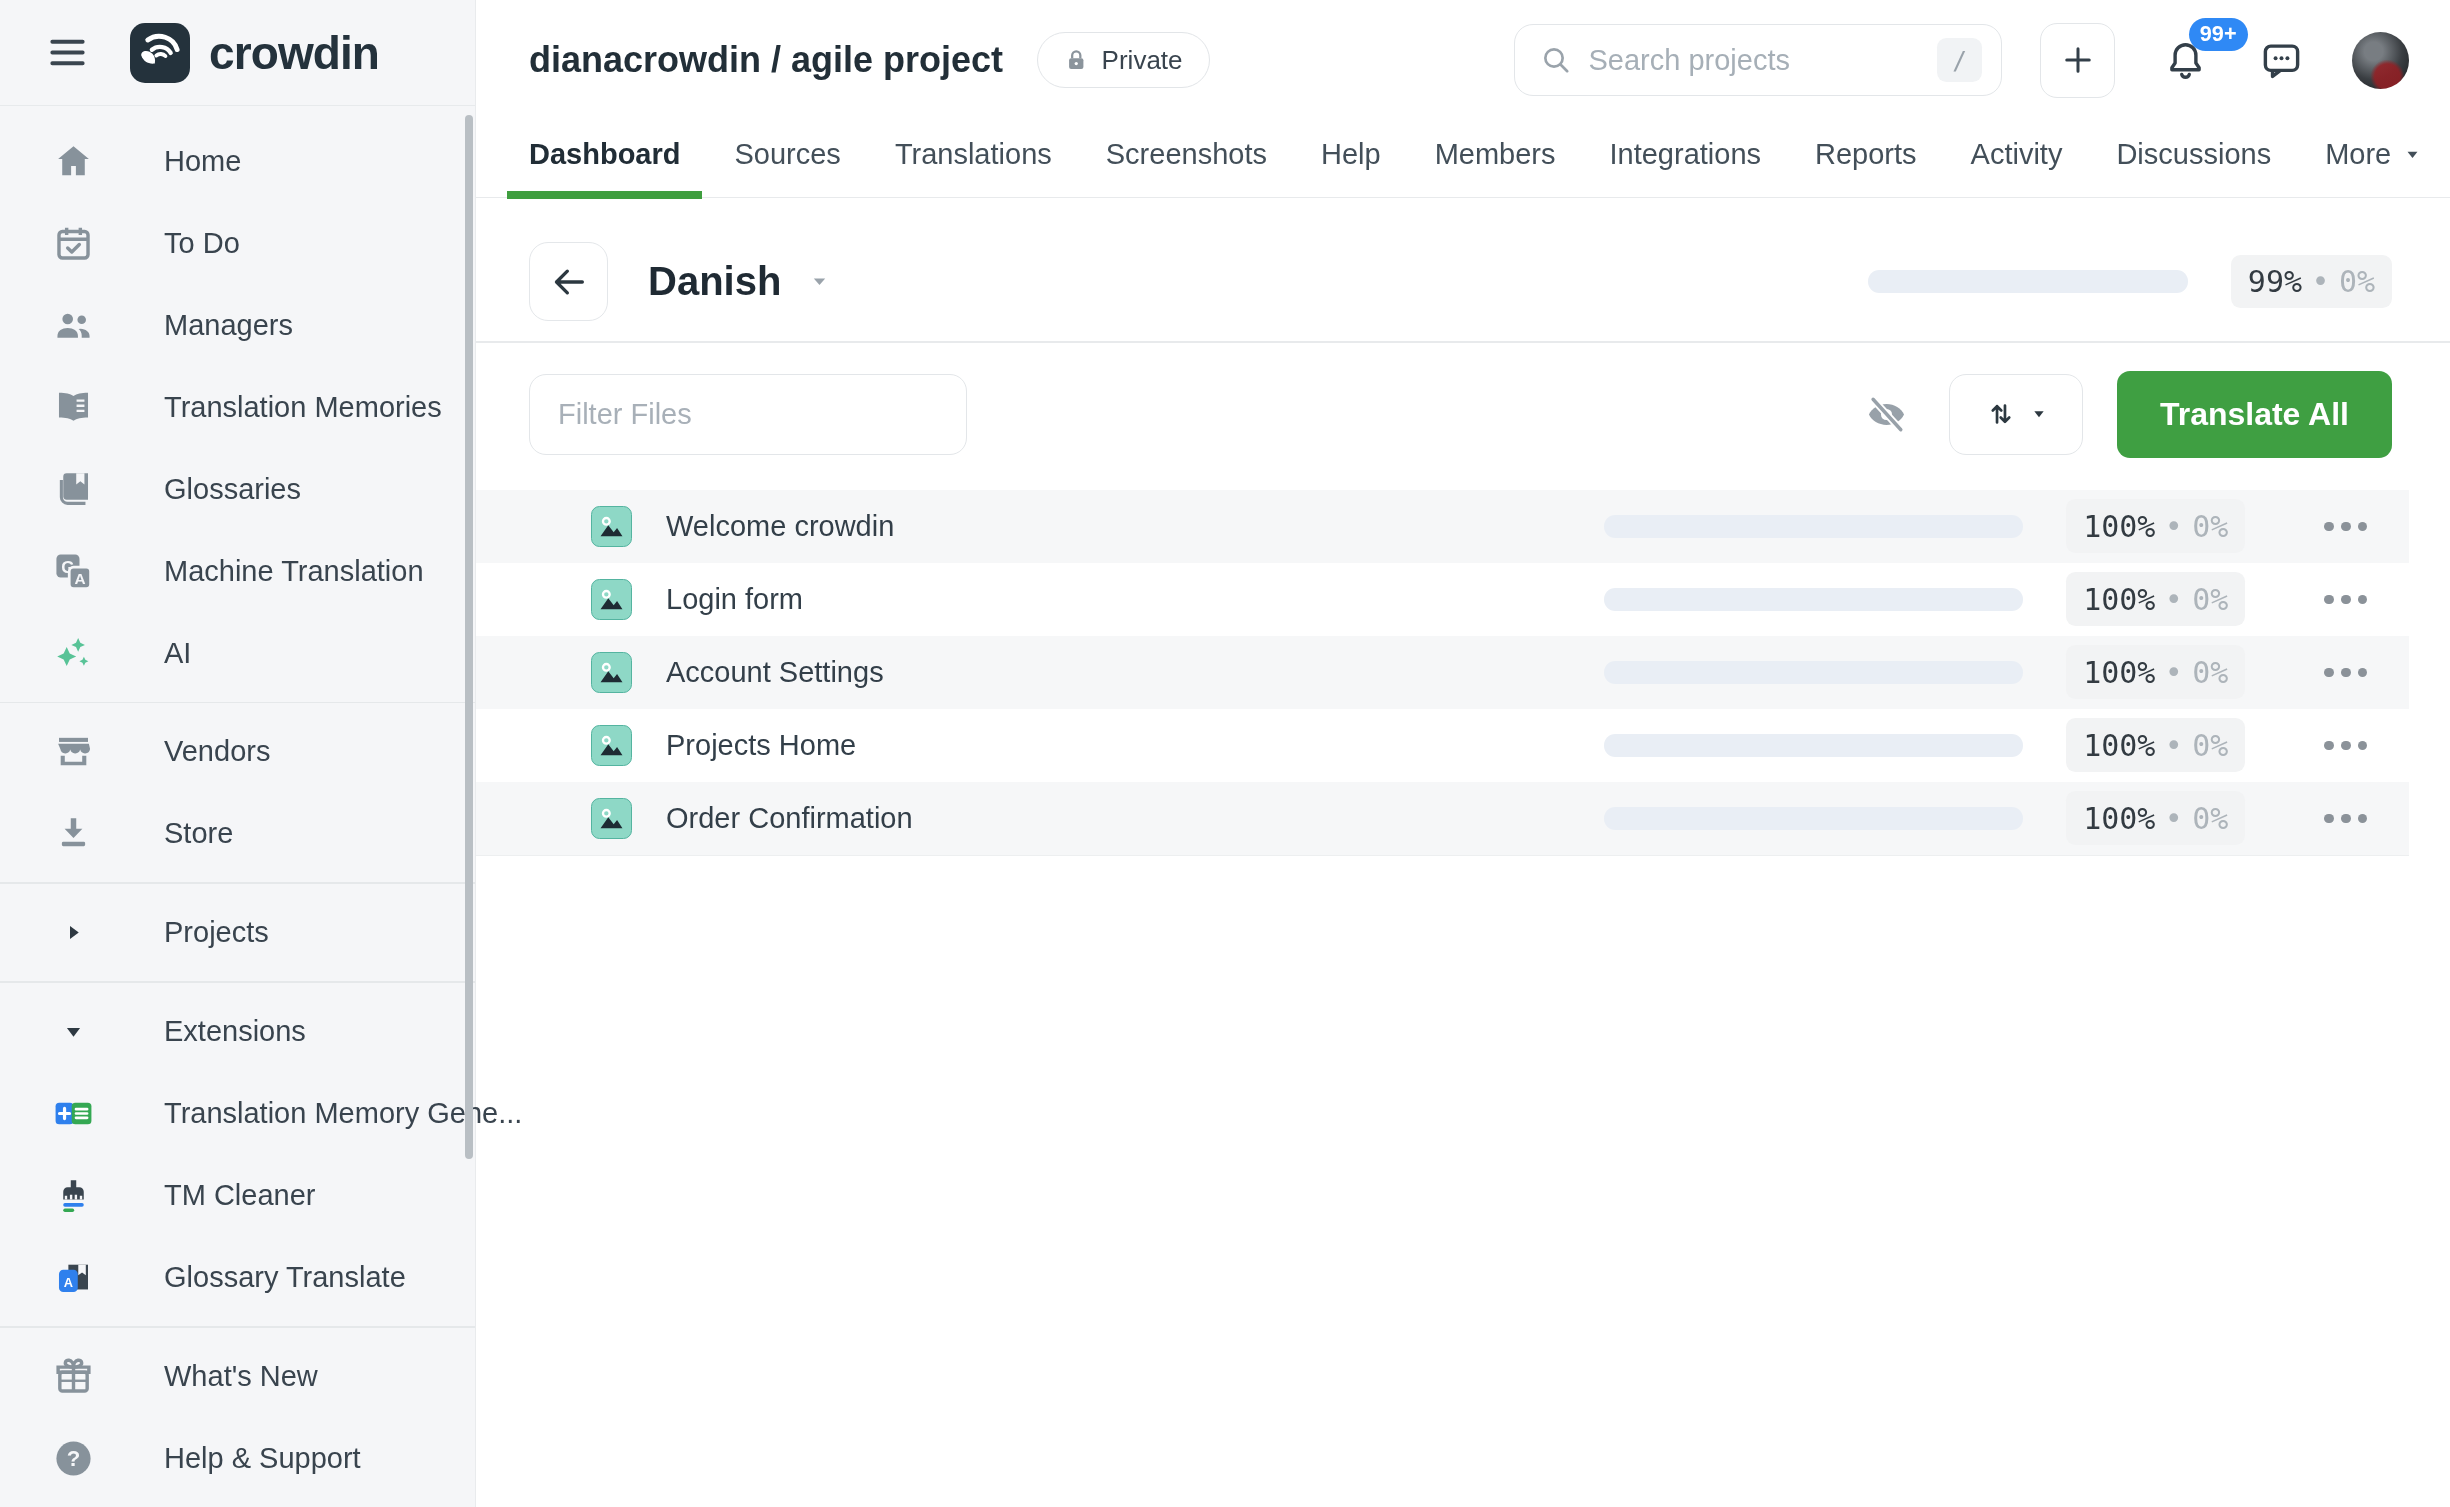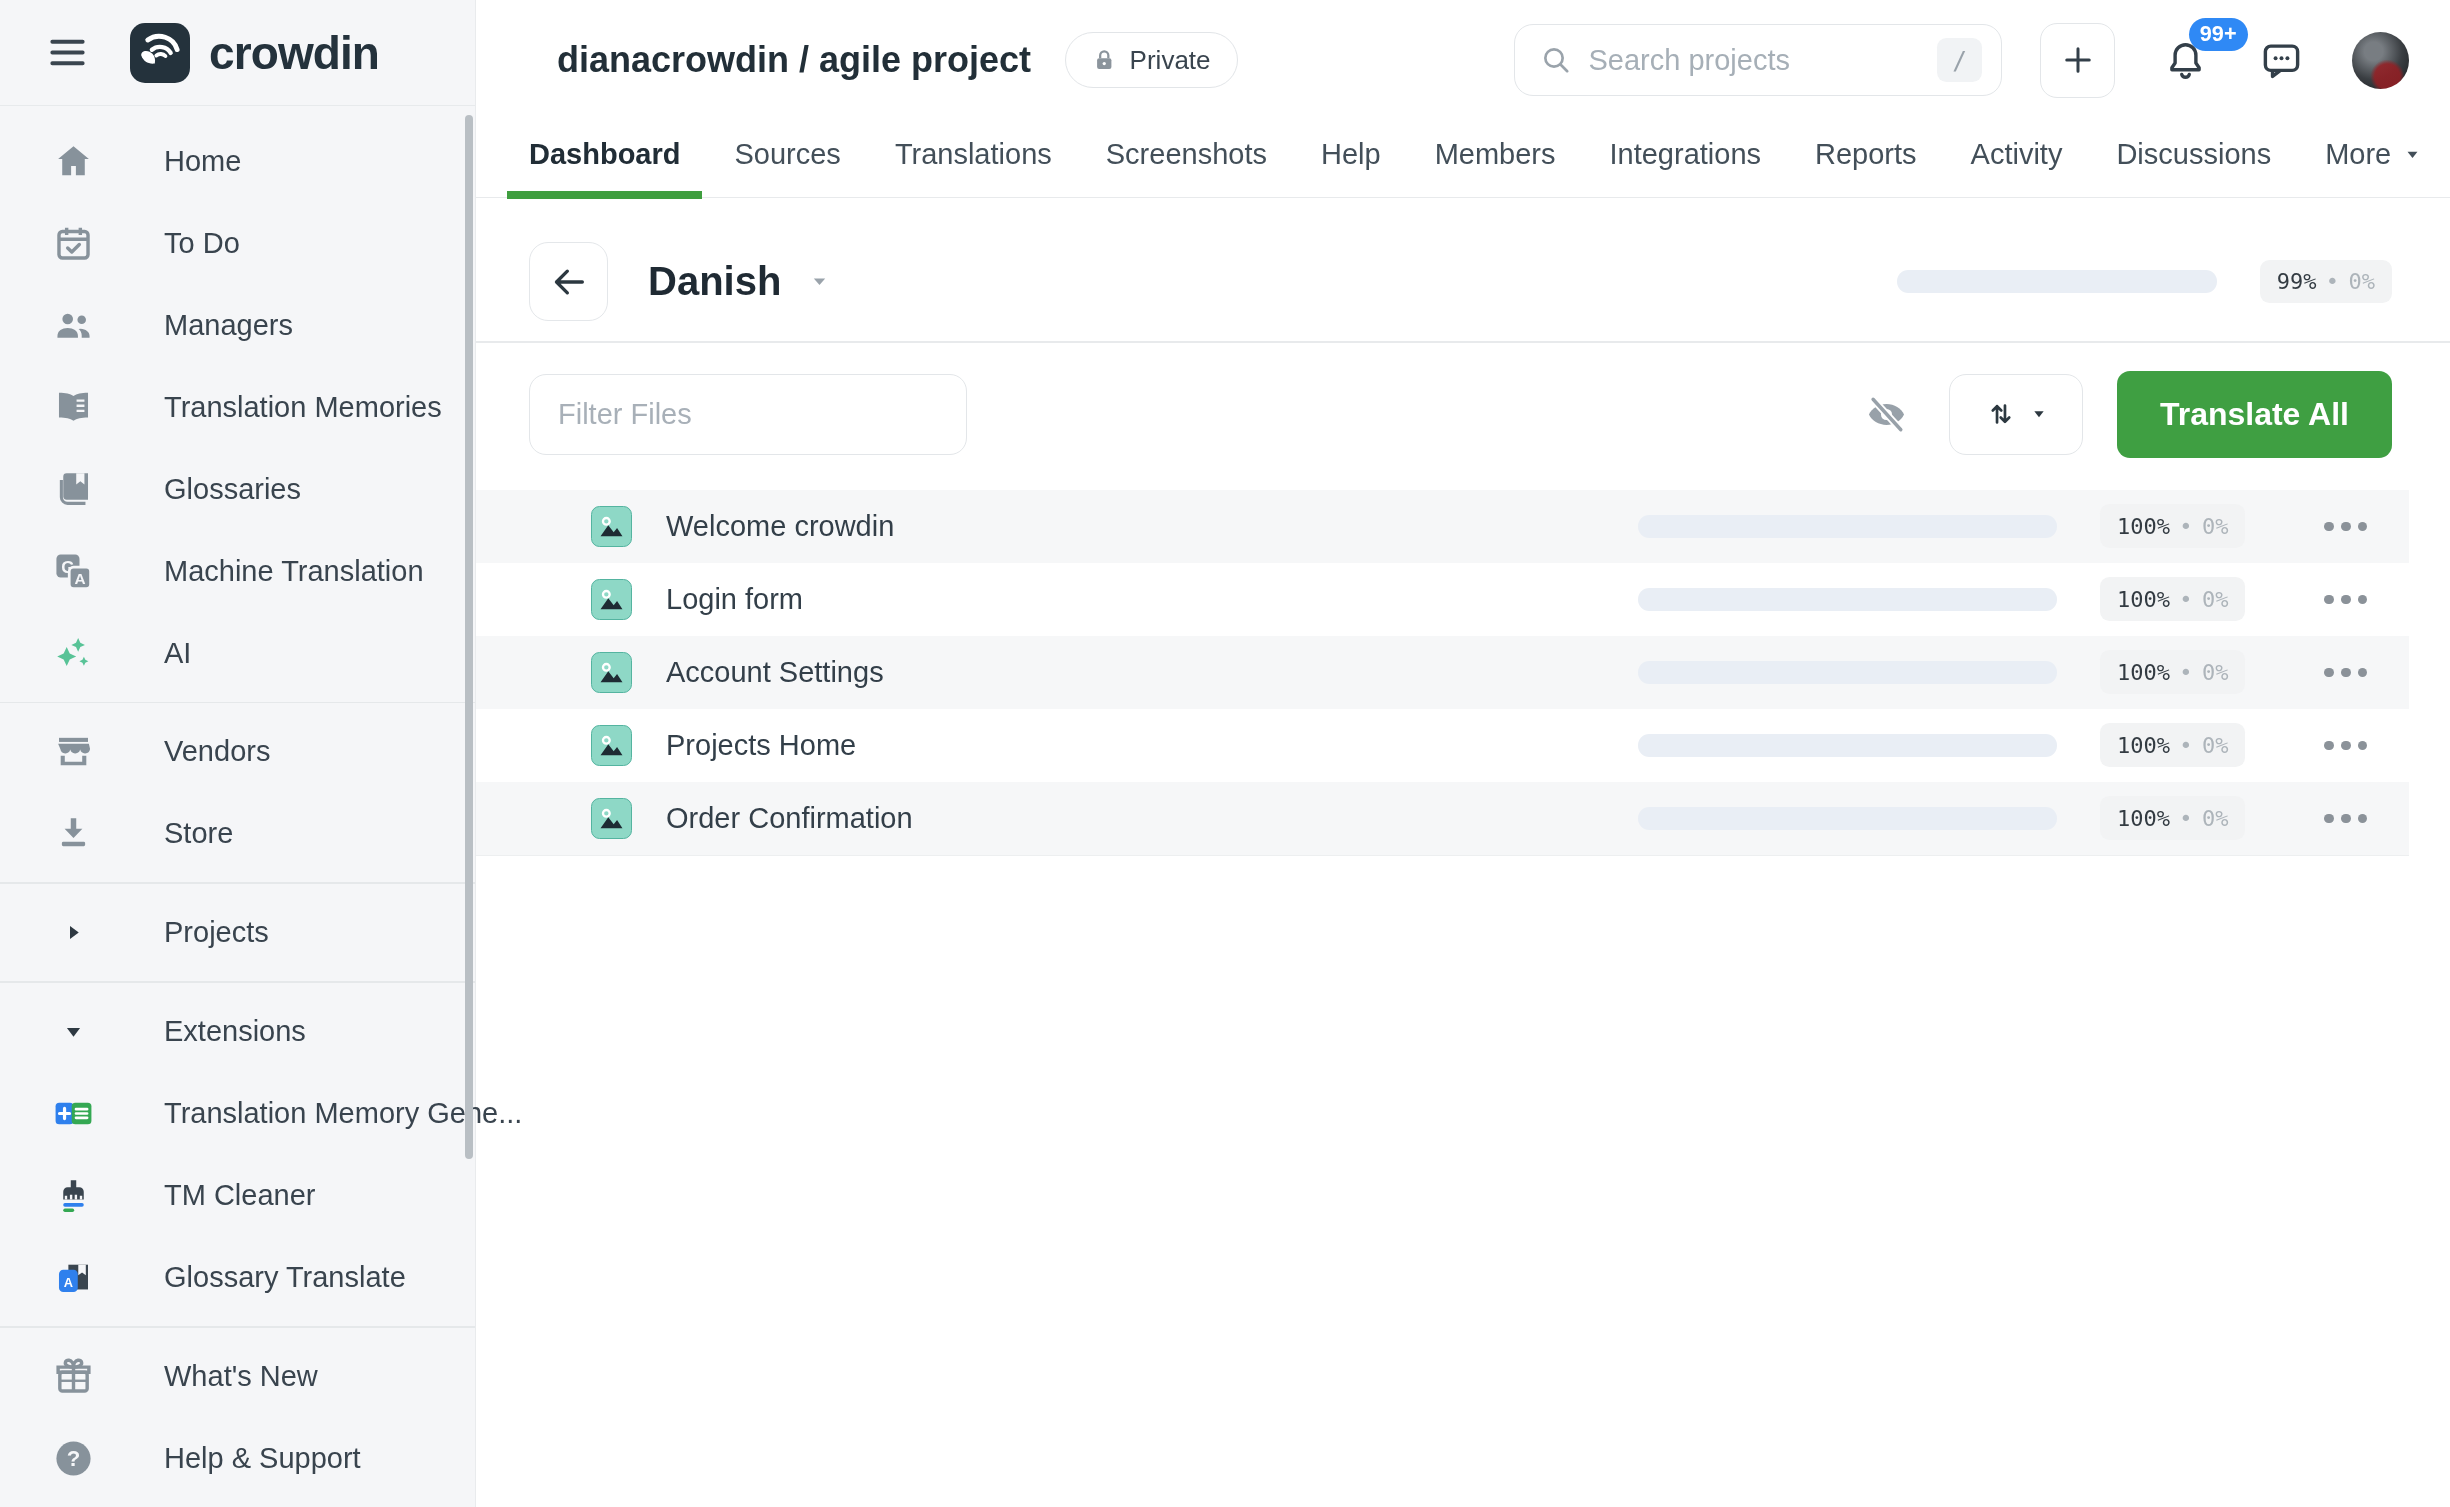--- a/index.html
+++ b/index.html
@@ -38,21 +38,21 @@
 
   .sidebar-scrollbar {
     position:absolute; top:115px; right:1.9px; width:8.5px; height:1044px;
     background:#b9bfc4; border-radius:4.7px;
   }
 
   
   .main { flex:1; display:flex; flex-direction:column; background:#fff; }
 
   .topbar { height:111px; display:flex; align-items:center; padding:9.4px 41px 0 53px; }
-  .page-title { font-size:36px; font-weight:700; color:#222f38; white-space:nowrap;margin-left:28px; }
+  .page-title { font-size:36px; font-weight:700; color:#222f38; white-space:nowrap; }
   .private-pill {
     margin-left:34px; display:flex; align-items:center; gap:13px;
     border:1.9px solid #e2e5e8; border-radius:941px; padding:11.3px 26px;
     font-size:26px; color:#39444e; background:#fff; cursor:pointer;
   }
   .private-pill .ic { color:#8b949c; display:flex; }
   .topbar-spacer { flex:1; }
   .searchbox {
     width:488px; height:72px; border:1.9px solid #e3e6e9; border-radius:19px;
     display:flex; align-items:center; padding:0 19px 0 24.5px; gap:17px; background:#fff;
@@ -103,21 +103,21 @@
   .back-btn {
     width:79px; height:79px; border:1.9px solid #e4e7ea; border-radius:19px; background:#fff;
     display:flex; align-items:center; justify-content:center; color:#2c3840; cursor:pointer;
   }
   .lang-name { margin-left:40px; font-size:40px; font-weight:800; color:#1f2a33; }
   .lang-caret { margin-left:28px; color:#9aa3ab; display:flex; cursor:pointer; }
   .lang-progress { width:320px; height:22.6px; border-radius:11.3px; background:#e9eef5; overflow:hidden; }
   .lang-progress .fill, .file-progress .fill { height:100%; background:#90bbf4; border-radius:11.3px; }
   .pct-badge {
     margin-left:43px; background:#f2f3f4; border-radius:9.4px; padding:9.4px 17px;
-    font-family:"DejaVu Sans Mono", monospace; font-size:22px; color:#333b42;
+    font-family:"DejaVu Sans Mono", monospace; font-size:30px; color:#333b42;
     display:flex; align-items:flex-end; gap:9.4px; white-space:nowrap;
   }
   .pct-badge .muted { color:#adb4ba; }
 
   .section-divider { height:1.9px; background:#e8eaec; margin-top:1.9px; }
 
   .toolbar { display:flex; align-items:center; padding:28px 58px 0 53px; }
   .filter-input {
     width:438px; height:81px; border:1.9px solid #e3e6e9; border-radius:17px;
     padding:12px 28px; font-size:29px; color:#39444e; outline:none;

